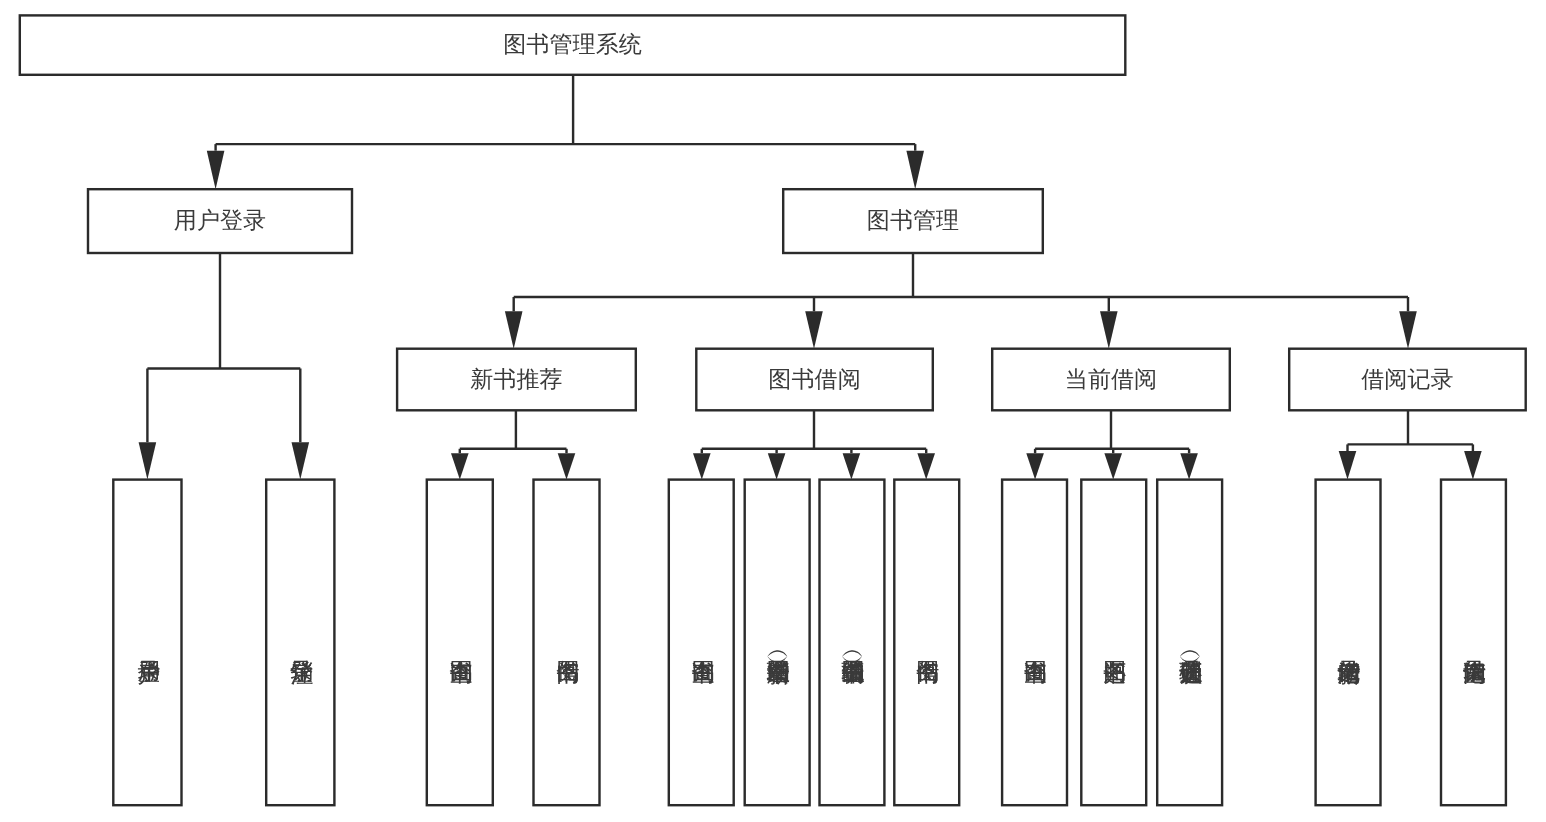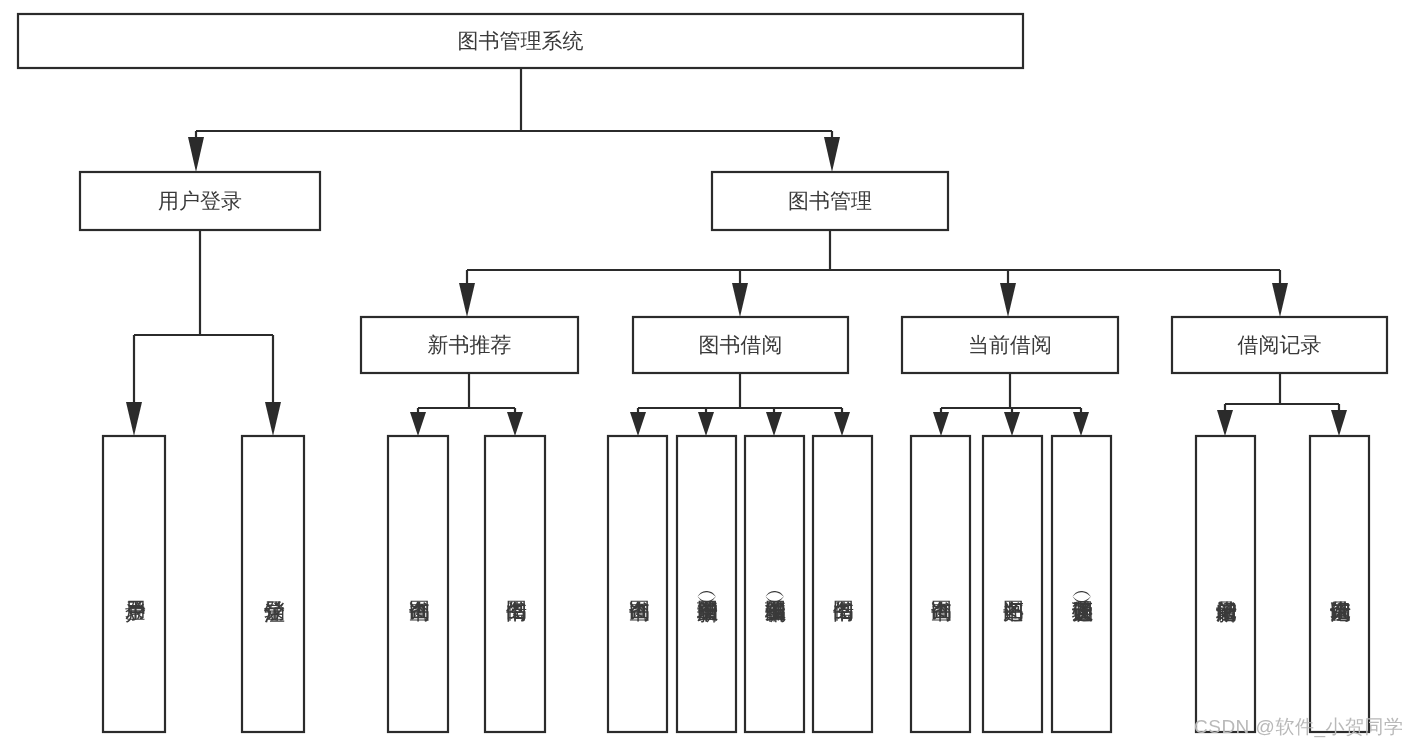--- a/index.html
+++ b/index.html
@@ -232,15 +232,14 @@
       <text class="node-label-v" x="1225" y="584">新增借阅记录</text>
     </g>
 
     <g>
       <rect class="node-box" x="1310" y="436" width="59" height="296"></rect>
       <text class="node-label-v" x="1339" y="584">查询借阅记录</text>
     </g>
 
   </svg>
 
-  <div class="watermark-text" style="left:1194px; top:714px;">CSDN @软件_小贺同学</div>
 
 </div>
 
 </body></html>

